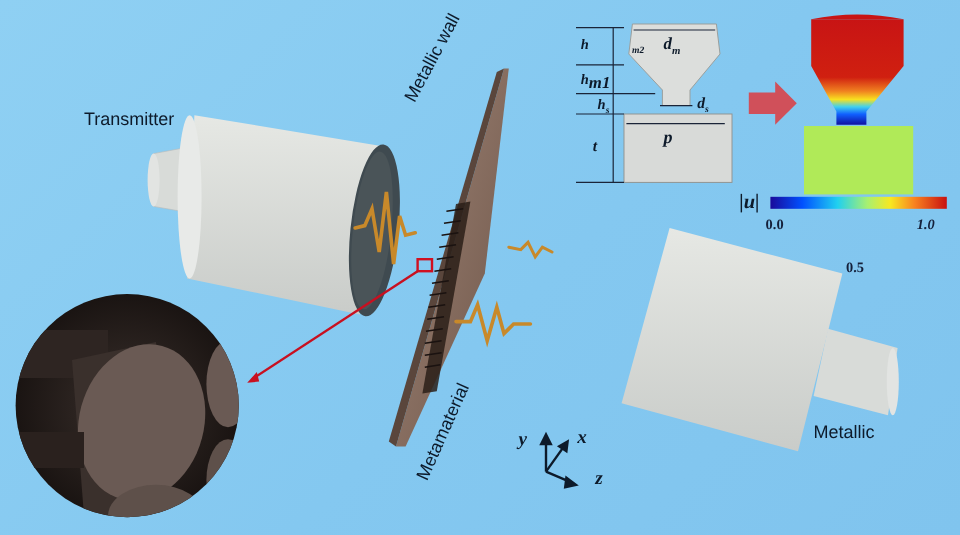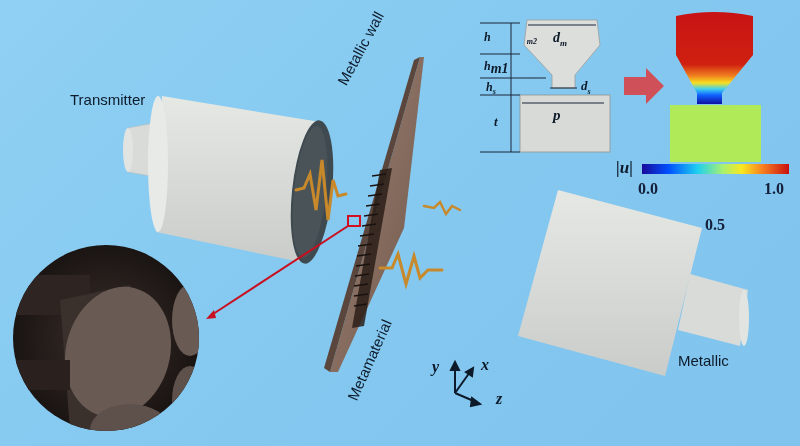--- a/index.html
+++ b/index.html
@@ -1,21 +1,21 @@
 <!DOCTYPE html>
 <html><head>
 <meta charset="utf-8">
 <style>
   html, body { margin:0; padding:0; }
   body { width:800px; height:446px; overflow:hidden; background:#86c9f0; position:relative; font-family:"Liberation Sans", sans-serif; }
   .canvas { position:absolute; left:0; top:0; width:800px; height:446px; background:linear-gradient(135deg,#8fd0f3 0%,#84c8f0 55%,#80c4ee 100%); }
   svg.scene { position:absolute; left:0; top:0; }
   .label { position:absolute; color:#0d1a2a; font-family:"Liberation Sans", sans-serif; font-size:15px; white-space:nowrap; }
   .math { position:absolute; font-family:"Liberation Serif", serif; font-style:italic; font-weight:bold; color:#0d1a2a; }
-  .tick { position:absolute; font-family:"Liberation Serif", serif; font-weight:bold; font-size:16px; color:#14203a; }
+  .tick { position:absolute; font-family:"Liberation Serif", serif; font-weight:bold; font-size:12px; color:#14203a; }
 </style>
 </head>
 <body>
 
 <div class="canvas">
 
   <svg class="scene" width="800" height="446" viewBox="0 0 800 446">
     <defs>
       <linearGradient id="bodyG" x1="0" y1="0" x2="0" y2="1">
         <stop offset="0" stop-color="#e6e8e4"></stop>
@@ -156,23 +156,23 @@
   <div class="label" style="left:678px;top:352px;">Metallic</div>
   <div class="label" style="left:334px;top:80px;transform:rotate(-62deg);transform-origin:left top;">Metallic wall</div>
   <div class="label" style="left:344px;top:396px;transform:rotate(-66deg);transform-origin:left top;">Metamaterial</div>
 
   <div class="math" style="left:432px;top:358px;font-size:16px;">y</div>
   <div class="math" style="left:481px;top:356px;font-size:16px;">x</div>
   <div class="math" style="left:496px;top:390px;font-size:16px;">z</div>
 
   <div class="math" style="left:484px;top:30px;font-size:12px;"><span>h</span><sub style="font-size:8px;padding-left:36px;">m2</sub></div>
   <div class="math" style="left:484px;top:59px;font-size:12px;"><span>h</span><sub style="font-size:14px;">m1</sub></div>
-  <div class="math" style="left:486px;top:80px;font-size:12px;"><span>h</span><sub style="font-size:8px;">s</sub></div>
+  <div class="math" style="left:498px;top:80px;font-size:12px;"><span>h</span><sub style="font-size:8px;">s</sub></div>
   <div class="math" style="left:494px;top:114px;font-size:13px;">t</div>
   <div class="math" style="left:553px;top:30px;font-size:14px;"><span>d</span><sub style="font-size:9px;">m</sub></div>
   <div class="math" style="left:581px;top:78px;font-size:13px;"><span>d</span><sub style="font-size:8px;">s</sub></div>
   <div class="math" style="left:553px;top:107px;font-size:15px;">p</div>
 
   <div class="math" style="left:616px;top:158px;font-size:17px;">|u|</div>
   <div class="tick" style="left:638px;top:180px;">0.0</div>
   <div class="tick" style="left:705px;top:180px;margin-top:36px;">0.5</div>
-  <div class="tick" style="left:764px;top:180px;">1.0</div>
+  <div class="tick" style="left:764px;top:180px;font-style:italic;">1.0</div>
 </div>
 
 </body></html>

